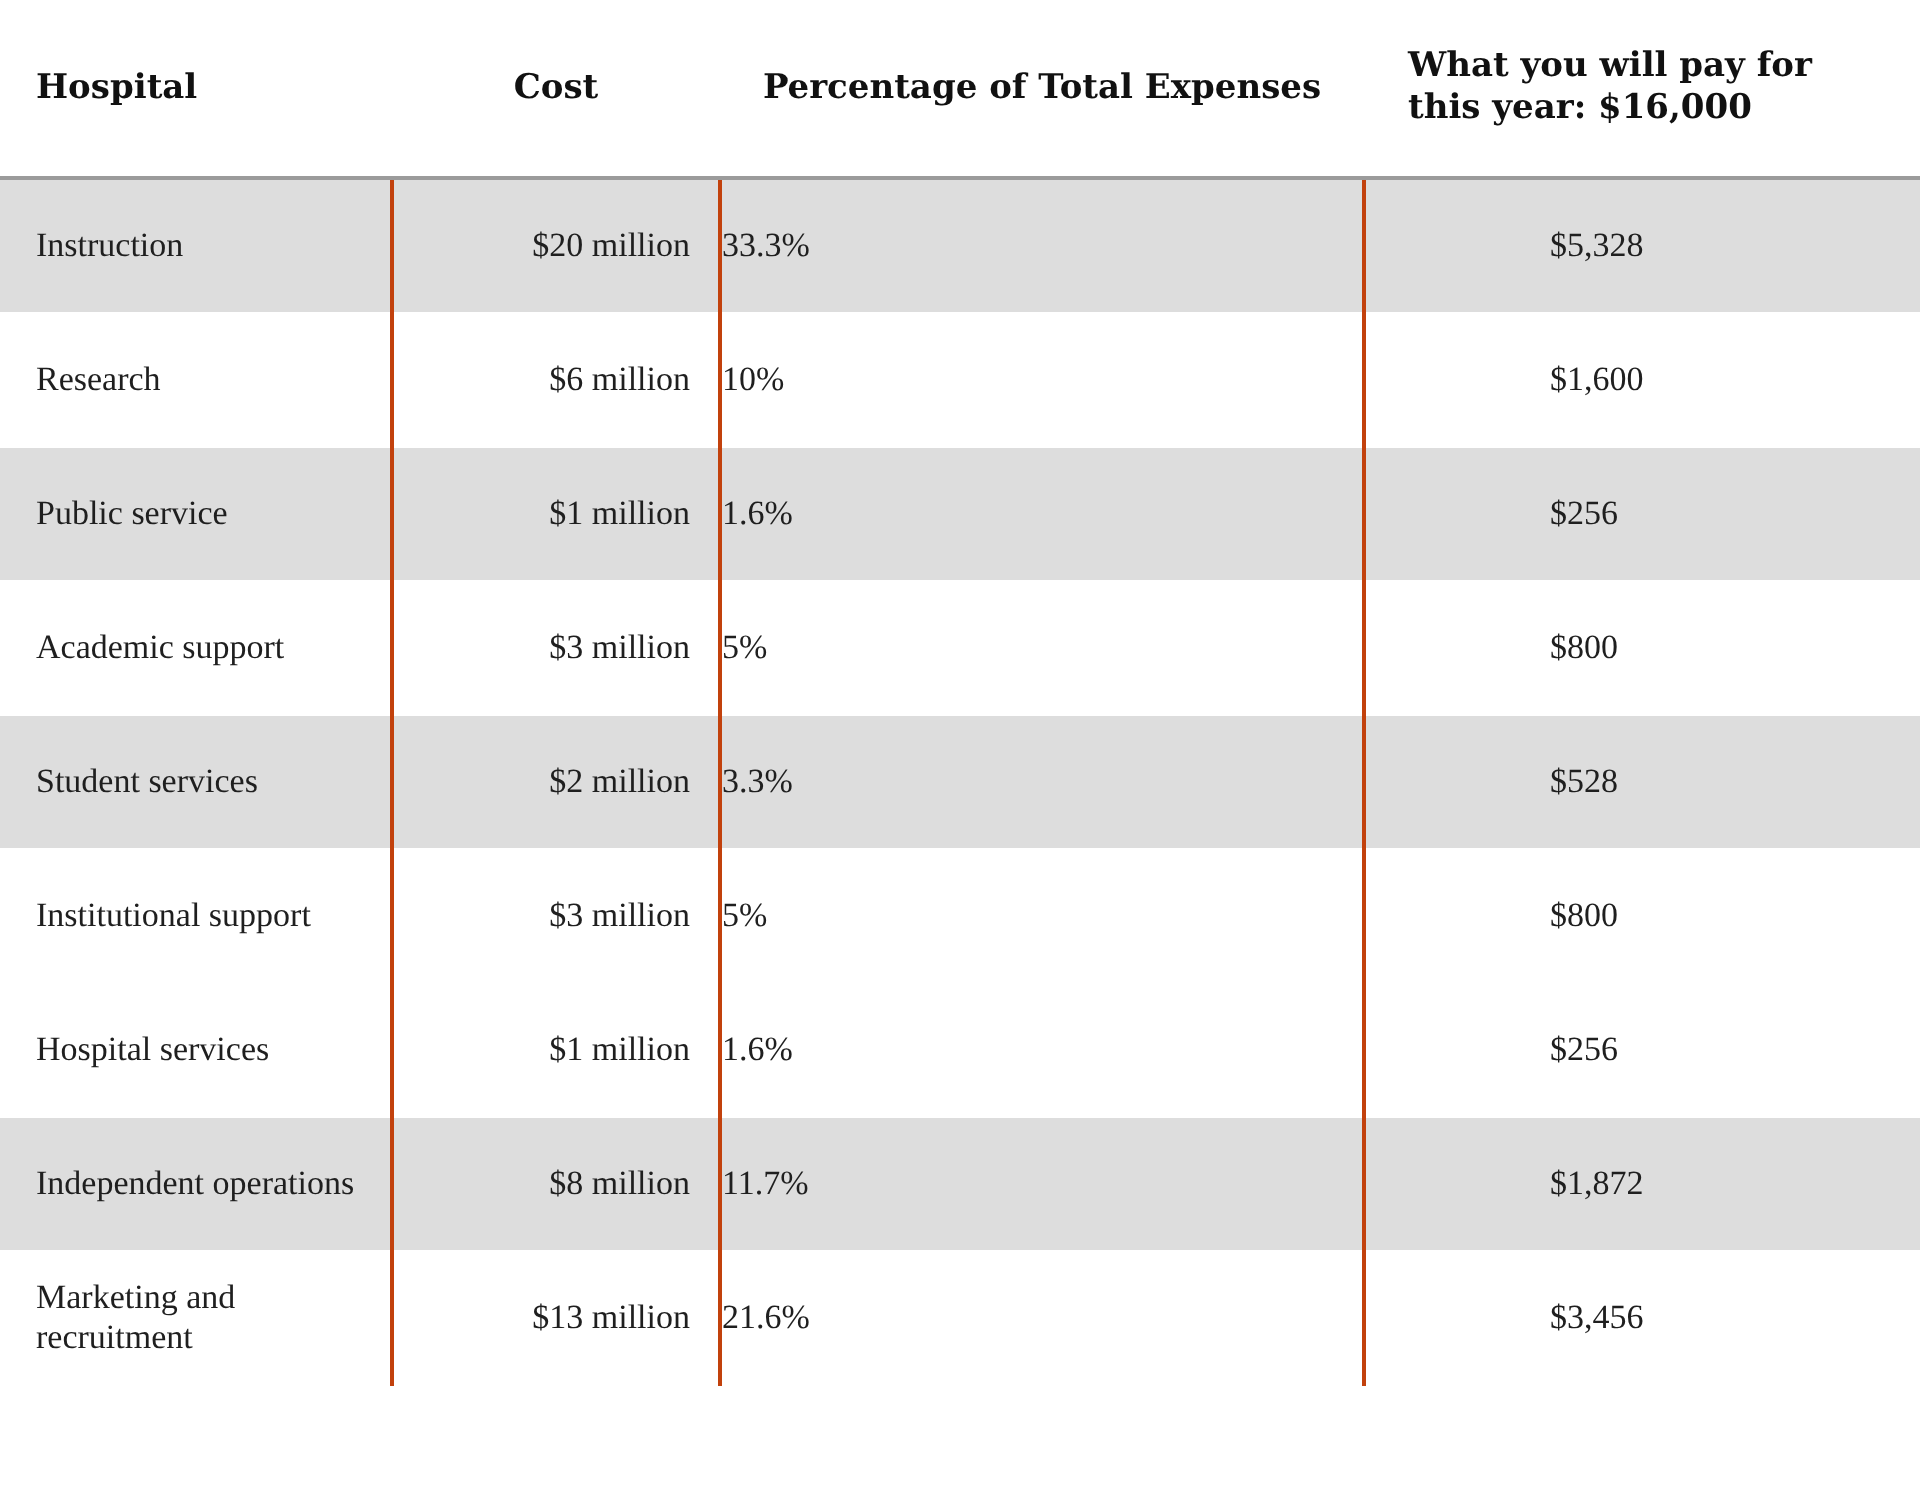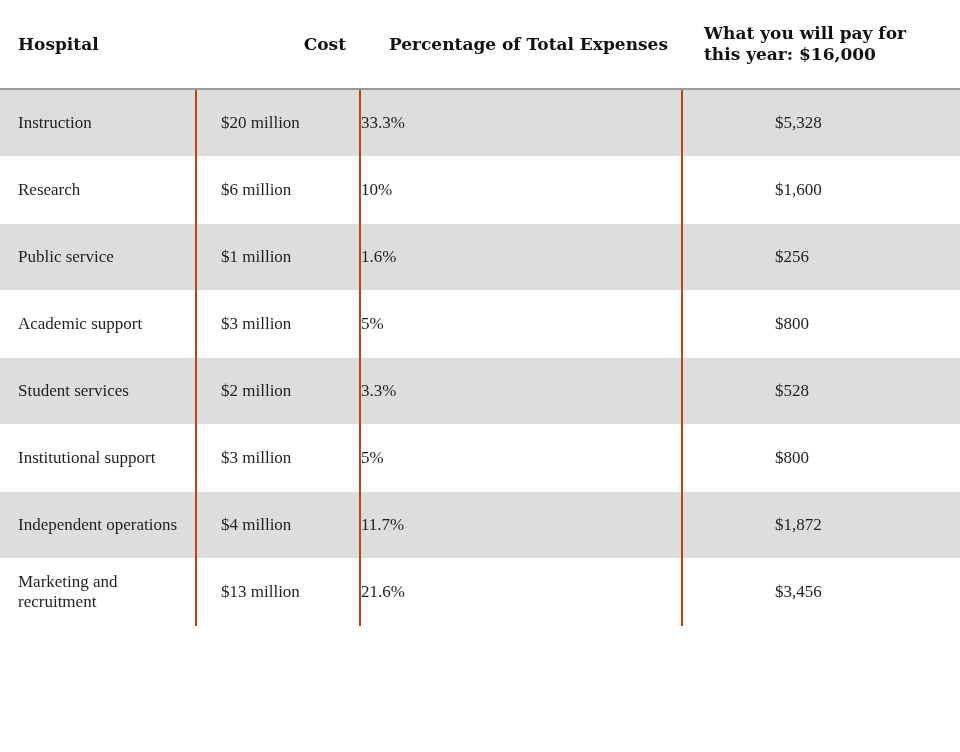--- a/index.html
+++ b/index.html
@@ -37,42 +37,42 @@
     font-size: 17px;
     color: #111111;
     text-align: left;
     vertical-align: middle;
     padding: 14px 14px 14px 18px;
     height: 60px;
     border-bottom: 2px solid #9b9b9b;
     line-height: 1.22;
   }
   thead th.ctr {
-    text-align: right;
+    text-align: center;
     padding-left: 14px;
   }
   thead th.last {
     text-align: left;
     padding-left: 22px;
   }
 
   tbody td {
     font-size: 17px;
     color: #1f1f1f;
     vertical-align: middle;
     padding: 10px 14px 10px 18px;
     height: 46px;
     line-height: 1.18;
     border-bottom: 1px solid #ffffff;
   }
   tbody tr.shaded td { background: #dddddd; }
   tbody tr.plain  td { background: #ffffff; }
 
   tbody td.col-expense { text-align: left; }
-  tbody td.col-cost    { text-align: left; padding-left: 24px; }
+  tbody td.col-cost    { text-align: right; padding-left: 24px; }
   tbody td.col-pct     { text-align: left; padding-left: 0; margin-left: 41px; }
   tbody td.col-pay     { text-align: left; padding-left: 92px; }
 
   
   tbody td.col-expense, tbody td.col-cost, tbody td.col-pct {
     border-right: 2px solid #c2410c;
   }
   thead th { border-right: none; }
 </style>
 </head>
@@ -124,23 +124,29 @@
         <td class="col-cost">$2 million</td>
         <td class="col-pct">3.3%</td>
         <td class="col-pay">$528</td>
       </tr>
       <tr class="plain">
         <td class="col-expense">Institutional support</td>
         <td class="col-cost">$3 million</td>
         <td class="col-pct">5%</td>
         <td class="col-pay">$800</td>
       </tr>
+      <tr class="plain">
+        <td class="col-expense">Hospital services</td>
+        <td class="col-cost">$1 million</td>
+        <td class="col-pct">1.6%</td>
+        <td class="col-pay">$256</td>
+      </tr>
       <tr class="shaded">
         <td class="col-expense">Independent operations</td>
-        <td class="col-cost">$4 million</td>
+        <td class="col-cost">$8 million</td>
         <td class="col-pct">11.7%</td>
         <td class="col-pay">$1,872</td>
       </tr>
       <tr class="plain">
         <td class="col-expense">Marketing and recruitment</td>
         <td class="col-cost">$13 million</td>
         <td class="col-pct">21.6%</td>
         <td class="col-pay">$3,456</td>
       </tr>
     </tbody>

